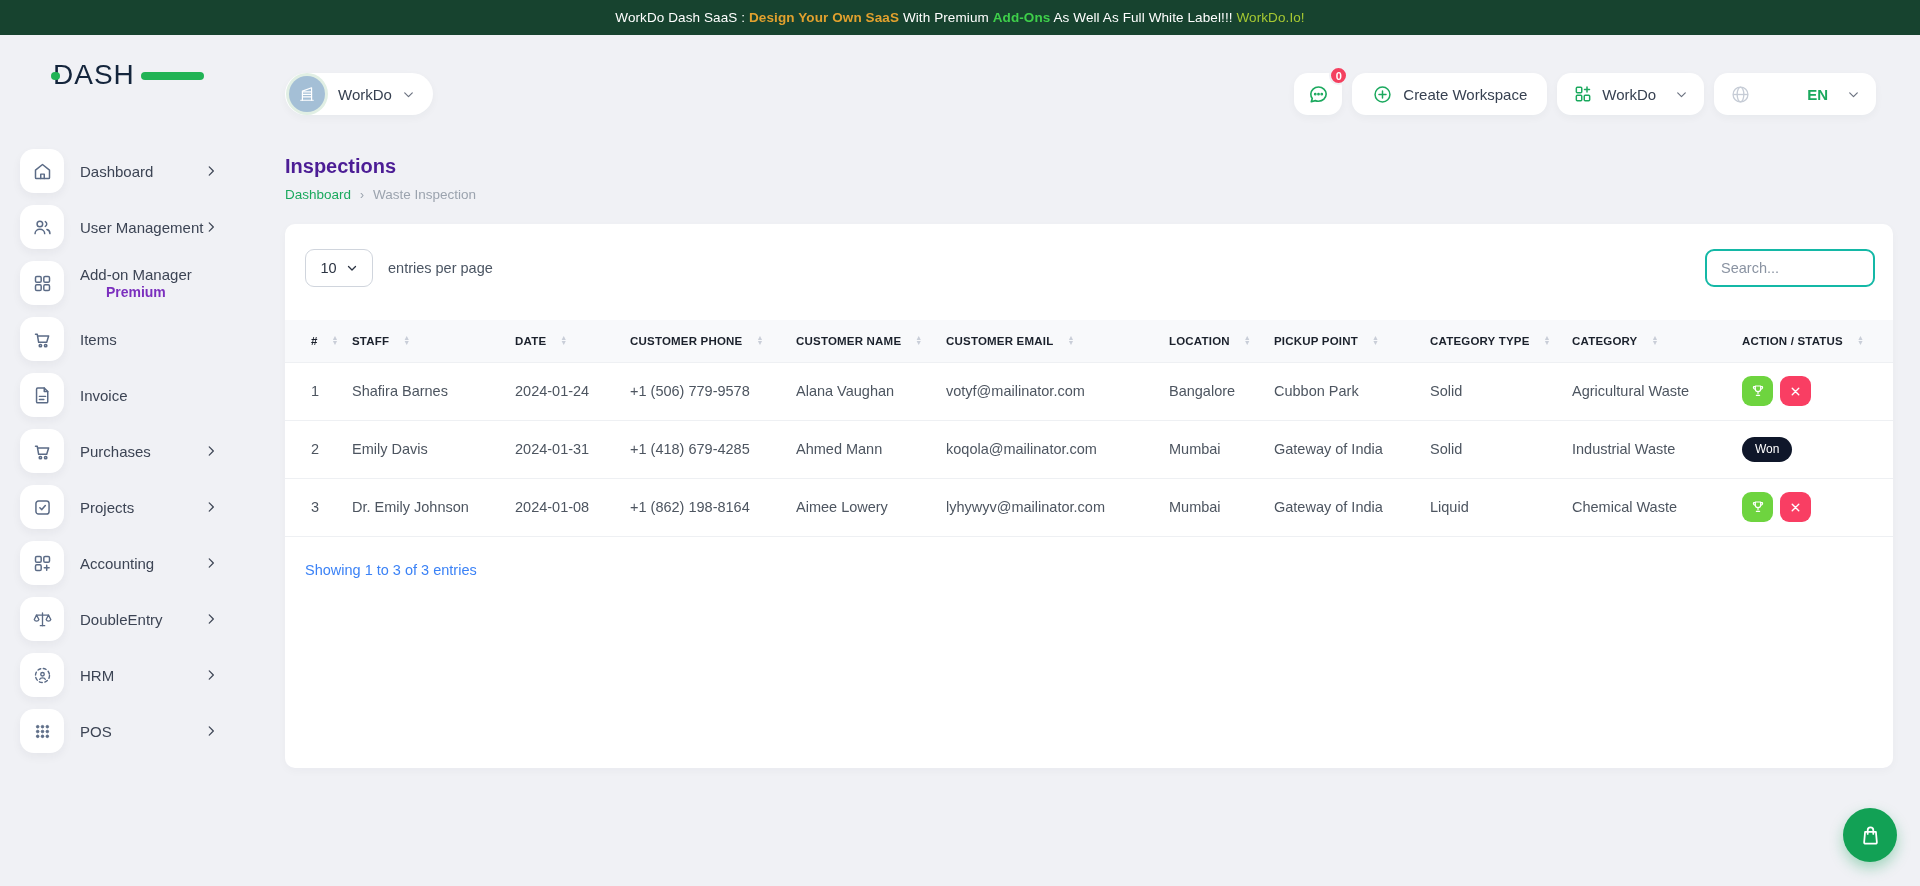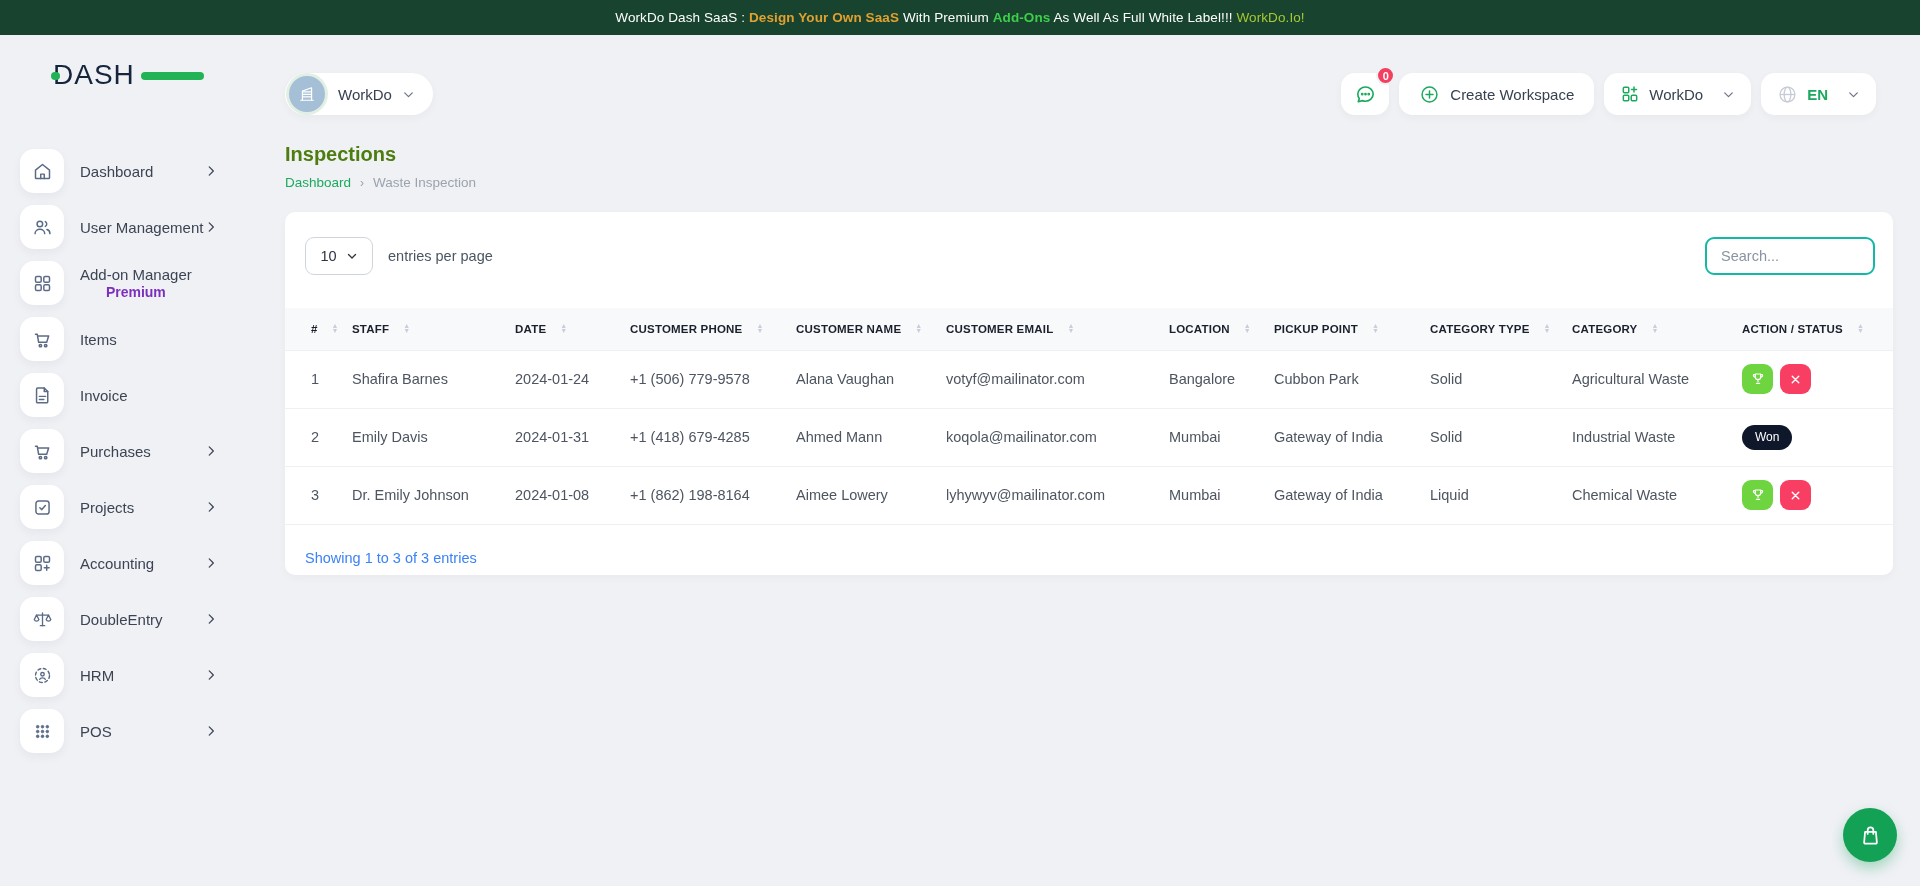--- a/index.html
+++ b/index.html
@@ -50,32 +50,32 @@
   .header-right { margin-left:auto; display:flex; align-items:center; gap:10px; }
   .hbtn { background:#ffffff; border-radius:14px; height:42px; display:flex; align-items:center;
           box-shadow:0 3px 8px rgba(30,41,59,.04); cursor:pointer; font-size:15px; color:#374151; font-weight:500; }
   .chat-btn { width:48px; justify-content:center; position:relative; }
   .chat-badge { position:absolute; top:-7px; right:-6px; min-width:19px; height:19px; border-radius:10px;
                 background:#f4405f; color:#fff; font-size:11px; font-weight:700; display:flex; align-items:center;
                 justify-content:center; border:2px solid #f0f1f5; }
   .create-btn { padding:0 20px; gap:10px; }
   .appmenu-btn { padding:0 16px; gap:9px; }
   .lang-btn { padding:0 16px; gap:9px; }
-  .lang-label { color:#1ba95e; font-weight:700; }
-
-  
-  .page-title { margin-top:28px; font-size:20px; font-weight:700; color:#4d7c0f; }
+  .lang-label { color:#1ba95e; font-weight:700;margin-left:47px; }
+
+  
+  .page-title { margin-top:40px; font-size:20px; font-weight:700; color:#4c1d95; }
   .breadcrumb { margin-top:9px; display:flex; align-items:center; gap:9px; font-size:13.5px; }
   .crumb-link { color:#1ba95e; cursor:pointer; }
   .crumb-sep { color:#9ba3ae; font-size:12px; }
   .crumb-current { color:#9ba3ae; }
 
   
   .card { margin-top:22px; background:#ffffff; border-radius:10px; box-shadow:0 3px 10px rgba(30,41,59,.03);
-          height:363px; position:relative; }
+          height:544px; position:relative; }
   .controls { display:flex; align-items:center; padding:25px 18px 0 20px; }
   .pagesize { width:68px; height:38px; border:1px solid #d0d5dd; border-radius:9px; display:flex; align-items:center;
               justify-content:center; gap:9px; font-size:14.5px; color:#2b3342; cursor:pointer; background:#fff; }
   .controls-label { margin-left:15px; font-size:14.5px; color:#4b5563; }
   .search-input { margin-left:auto; width:170px; height:38px; border:2px solid #14b8a6; border-radius:9px;
                   padding:0 14px; font-size:14.5px; color:#2b3342; background:#fff; outline:none;
                   font-family:"Liberation Sans", sans-serif; }
   .search-input::placeholder { color:#8a93a2; }
 
   

